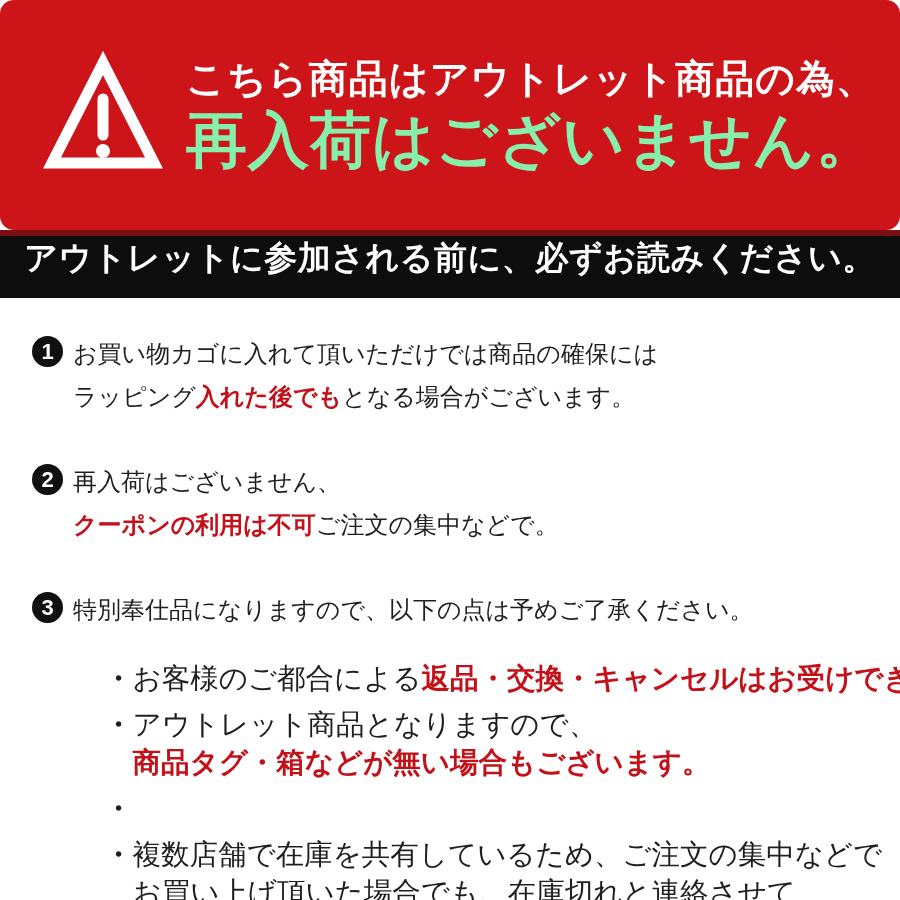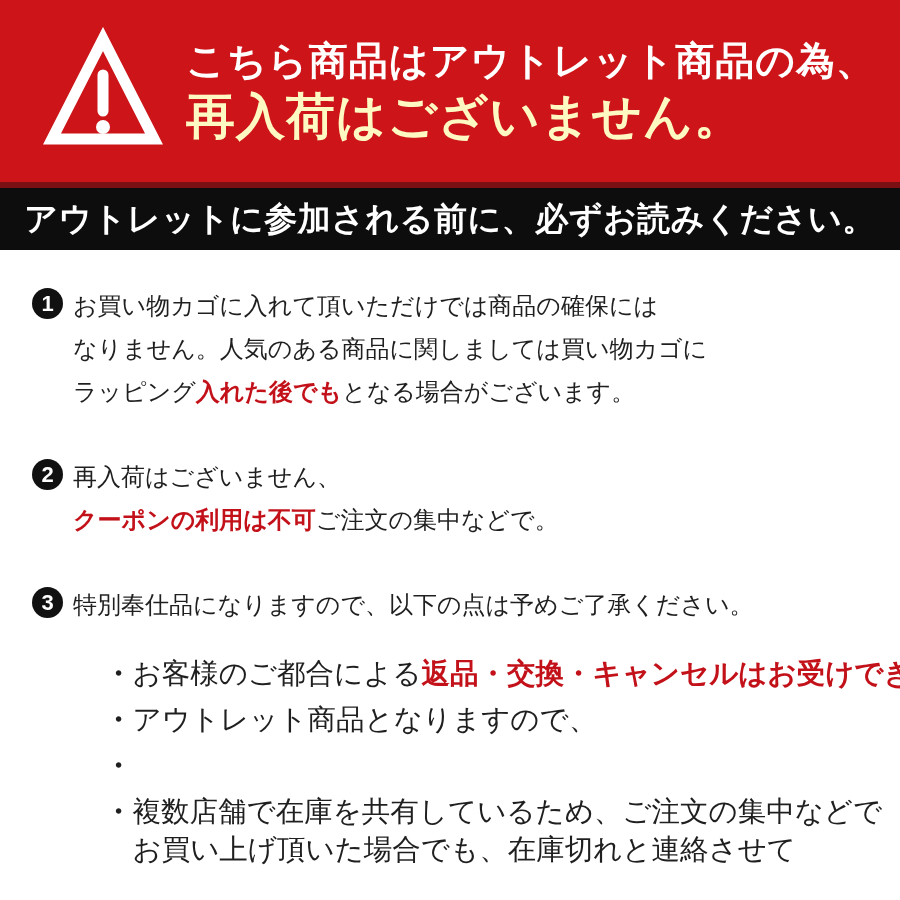--- a/index.html
+++ b/index.html
@@ -13,41 +13,42 @@
   *{margin:0;padding:0;box-sizing:border-box;}
   html,body{background:#fff;}
   body{font-family:"Liberation Sans","DejaVu Sans",sans-serif;}
   .page{
     position:relative;width:900px;height:900px;background:var(--page-bg);
     overflow:hidden;color:var(--text-black);
   }
 
   
   .banner{
-    height:182px;background:var(--banner-red);
+    height:230px;background:var(--banner-red);
     display:flex;align-items:center;
     padding-left:42px;
+    border-radius:14px;
   }
   .warn-icon{flex:0 0 auto;width:122px;height:128px;display:block;}
   .banner-text{margin-left:22px;display:flex;flex-direction:column;}
   .banner-line1{
     color:#fff;font-weight:800;font-size:39px;line-height:1.1;
     letter-spacing:1px;white-space:nowrap;
   }
   .banner-line2{
-    color:#fef9c3;font-weight:800;font-size:49px;line-height:1.05;
+    color:#86efac;font-weight:800;font-size:61px;line-height:1.05;
     margin-top:8px;letter-spacing:1px;white-space:nowrap;
   }
 
   .divider{height:6px;background:var(--divider-red);}
 
   
   .notice-bar{
     height:62px;background:var(--bar-black);
-    display:flex;align-items:center;justify-content:center;
+    display:flex;align-items:flex-start;justify-content:center;
   }
   .notice-bar .txt{
     color:#fff;font-weight:700;font-size:33px;letter-spacing:0.5px;white-space:nowrap;
   }
 
   
   .body{padding:34px 30px 0 32px;}
   .item{display:flex;align-items:flex-start;margin-bottom:42px;}
   .item:last-of-type{margin-bottom:28px;}
   .num{
@@ -88,21 +89,20 @@
   <div class="notice-bar">
     <span class="txt">アウトレットに参加される前に、必ずお読みください。</span>
   </div>
 
   <main class="body">
 
     <section class="item">
       <span class="num">1</span>
       <div class="item-text">
         <div class="ln">お買い物カゴに入れて頂いただけでは商品の確保には</div>
-        <div class="ln">なりません。人気のある商品に関しましては買い物カゴに</div>
         <div class="ln"><span>ラッピング</span><span class="red">入れた後でも</span><span>となる場合がございます。</span></div>
       </div>
     </section>
 
     <section class="item">
       <span class="num">2</span>
       <div class="item-text">
         <div class="ln">再入荷はございません、</div>
         <div class="ln"><span class="red">クーポンの利用は不可</span><span>ご注文の集中などで。</span></div>
       </div>
@@ -121,20 +121,21 @@
         <span class="dot">・</span>
         <div class="sub-text">
           <div class="ln"><span>お客様のご都合による</span><span class="red">返品・交換・キャンセルはお受けできません。</span></div>
         </div>
       </div>
 
       <div class="sub">
         <span class="dot">・</span>
         <div class="sub-text">
           <div class="ln">アウトレット商品となりますので、</div>
+          <div class="ln red">商品タグ・箱などが無い場合もございます。</div>
         </div>
       </div>
 
       <div class="sub">
         <span class="dot">・</span>
       </div>
 
       <div class="sub">
         <span class="dot">・</span>
         <div class="sub-text">

